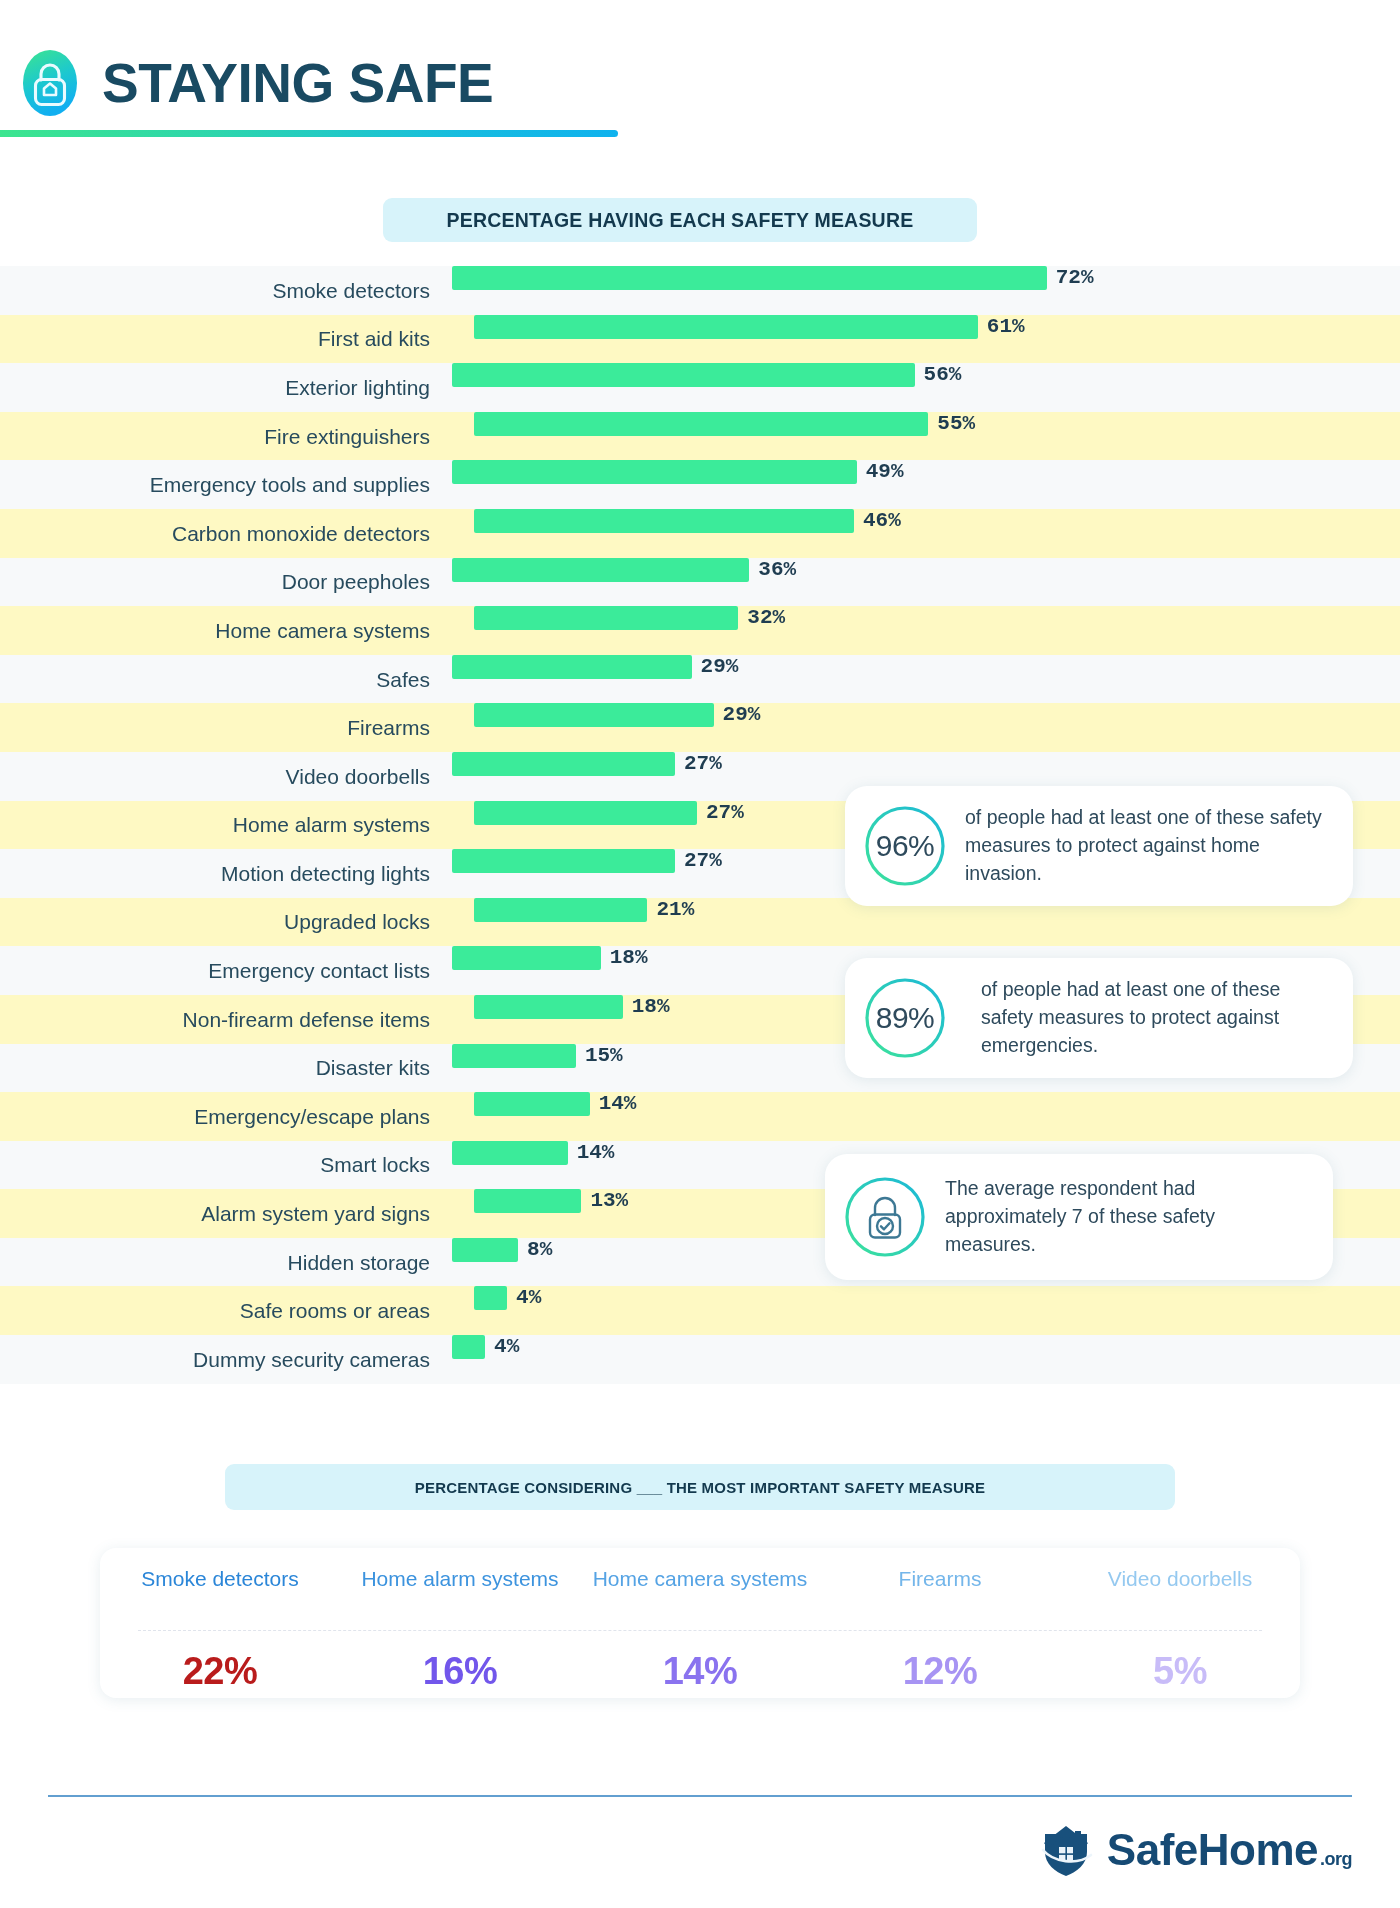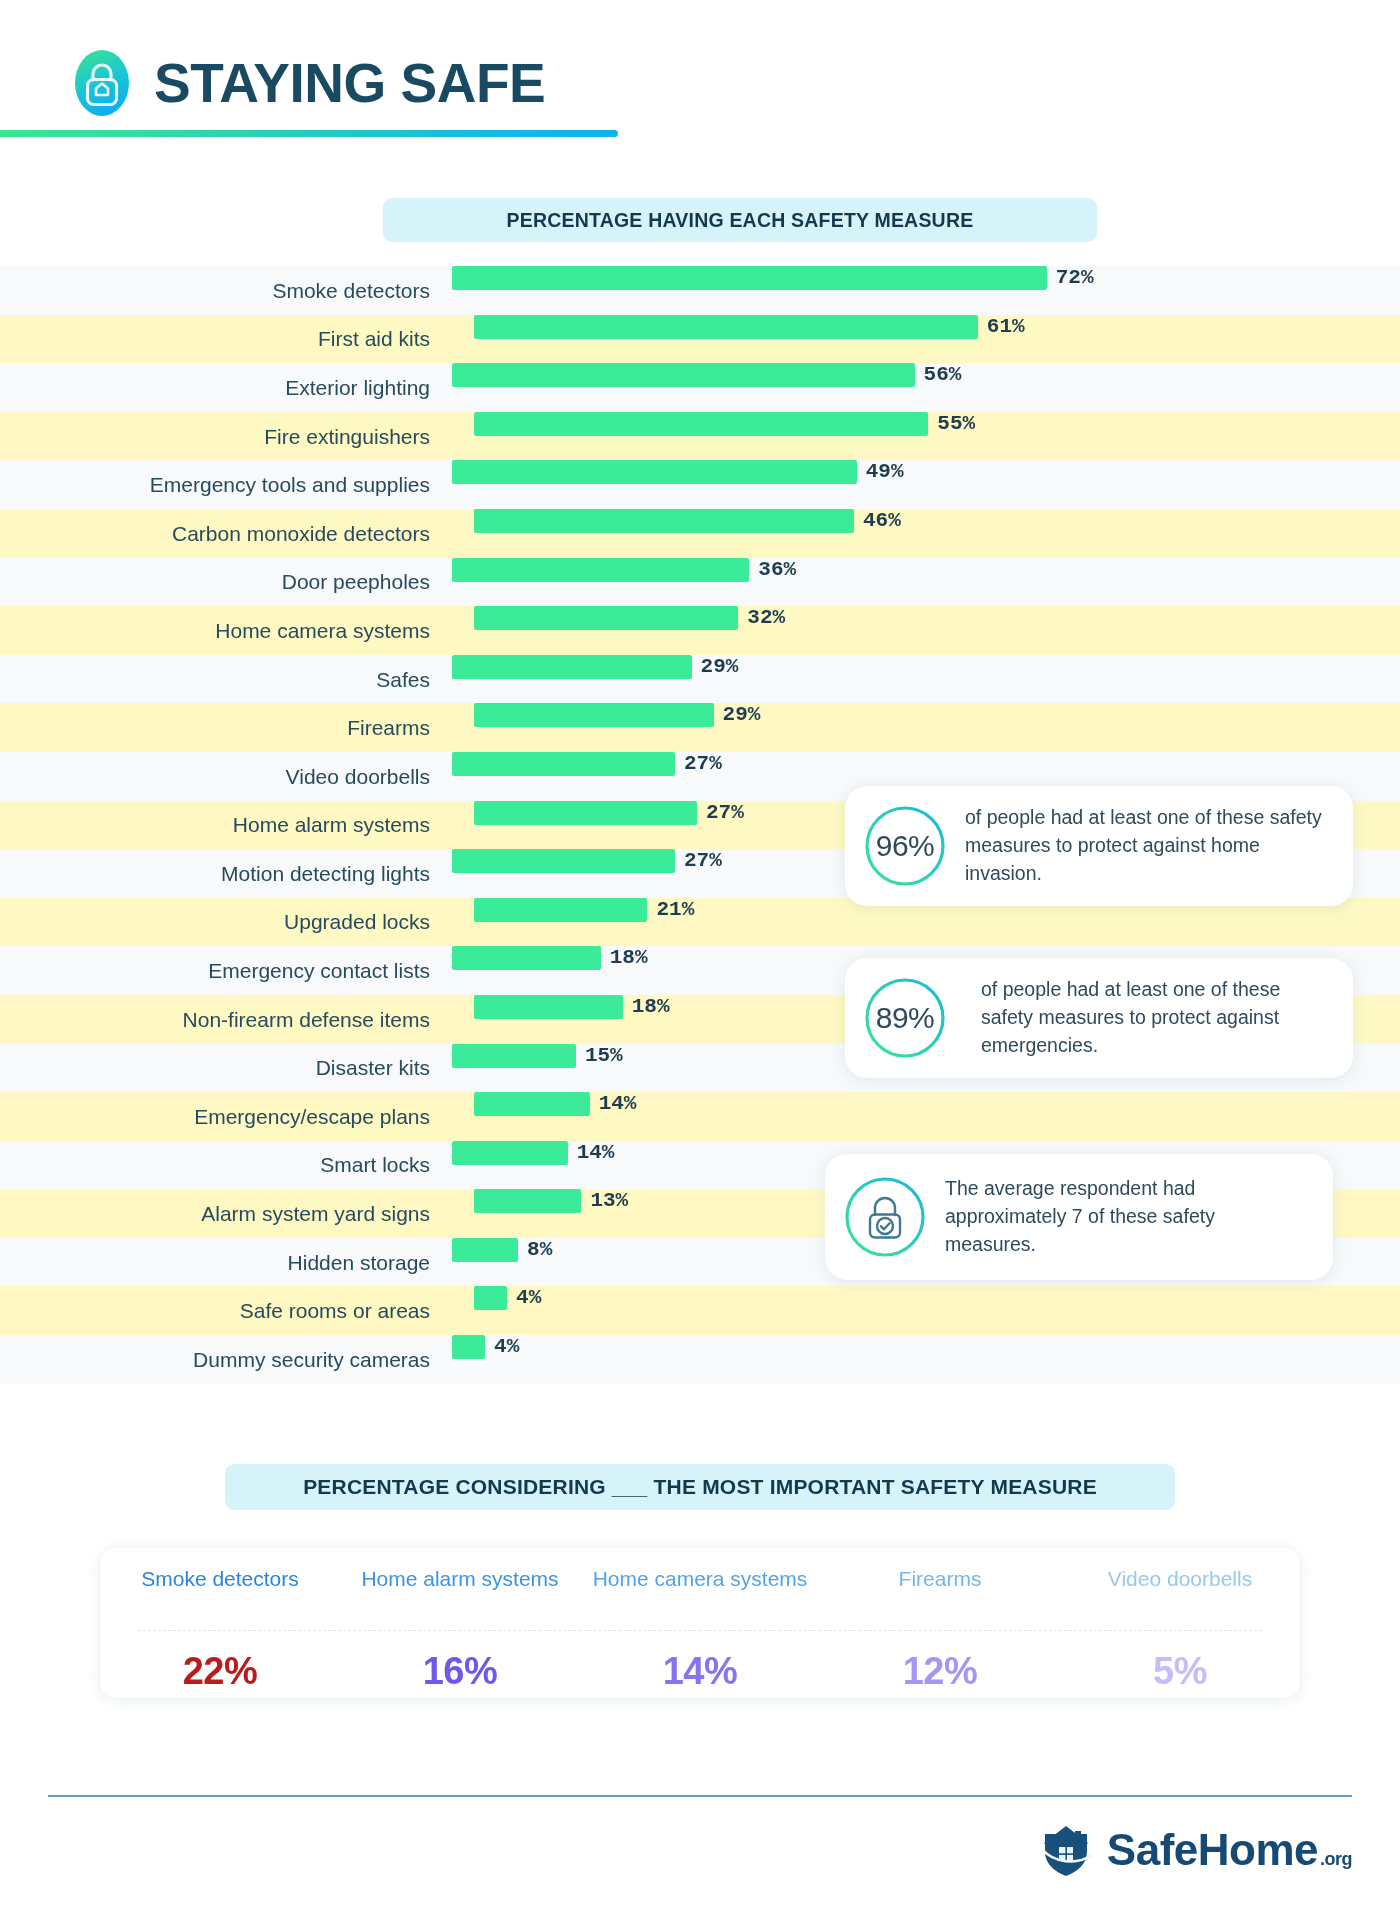--- a/index.html
+++ b/index.html
@@ -18,21 +18,21 @@
   }
 
   
   .header {
     position: absolute;
     left: 0; top: 28px;
     width: 640px;
     height: 110px;
     display: flex;
     align-items: center;
-    padding-left: 72px;
+    padding-left: 20px;
   }
   .header-logo { width: 60px; height: 72px; flex: 0 0 auto; }
   .header-title {
     font-size: 55px;
     font-weight: 700;
     letter-spacing: -0.5px;
     color: #194A62;
     margin-left: 22px;
     line-height: 1;
     font-family: "Liberation Sans", sans-serif;
@@ -52,27 +52,27 @@
     border-radius: 9px;
     color: #13394E;
     font-weight: 700;
     display: flex;
     align-items: center;
     justify-content: center;
     letter-spacing: 0.2px;
   }
   #chart-title-pill {
     left: 383px; top: 198px;
-    width: 714px; height: 44px;
+    width: 594px; height: 44px;
     font-size: 19.5px;
   }
   #table-title-pill {
     left: 225px; top: 1464px;
     width: 950px; height: 46px;
-    font-size: 21px;
+    font-size: 15px;
   }
 
   
   .chart {
     position: absolute;
     left: 0; top: 266px;
     width: 1400px;
   }
   .bar-row {
     position: relative;

